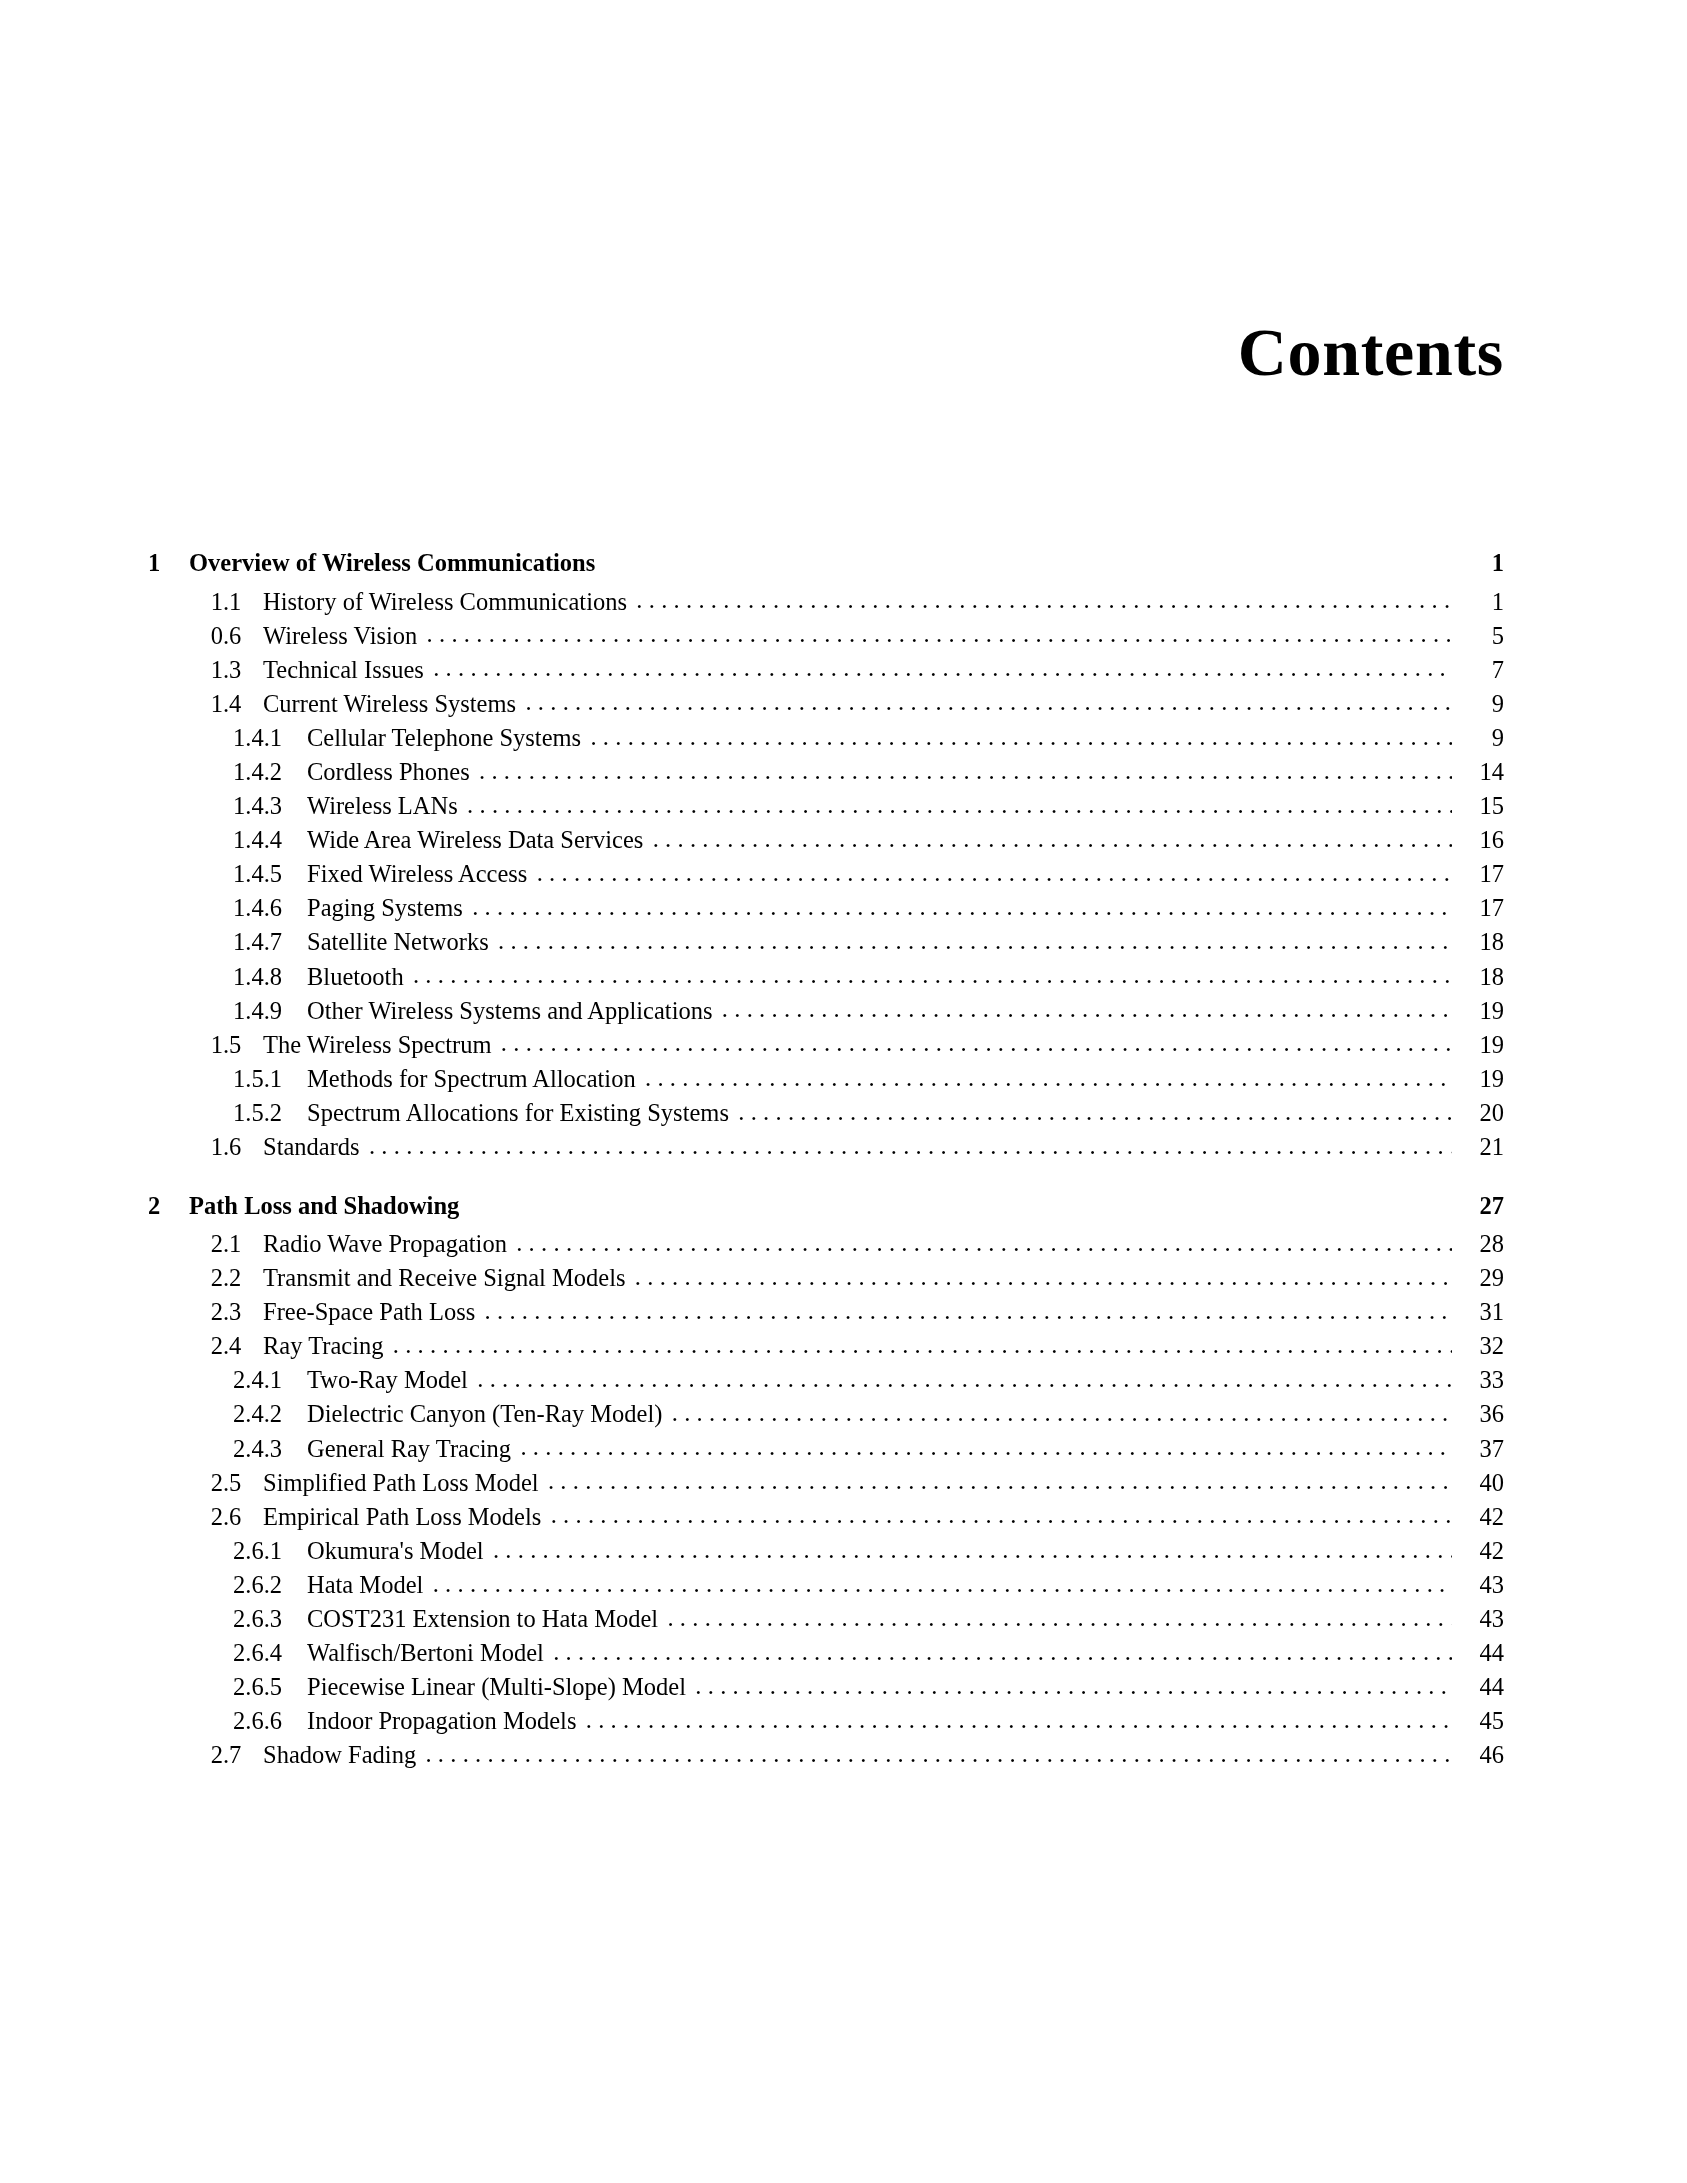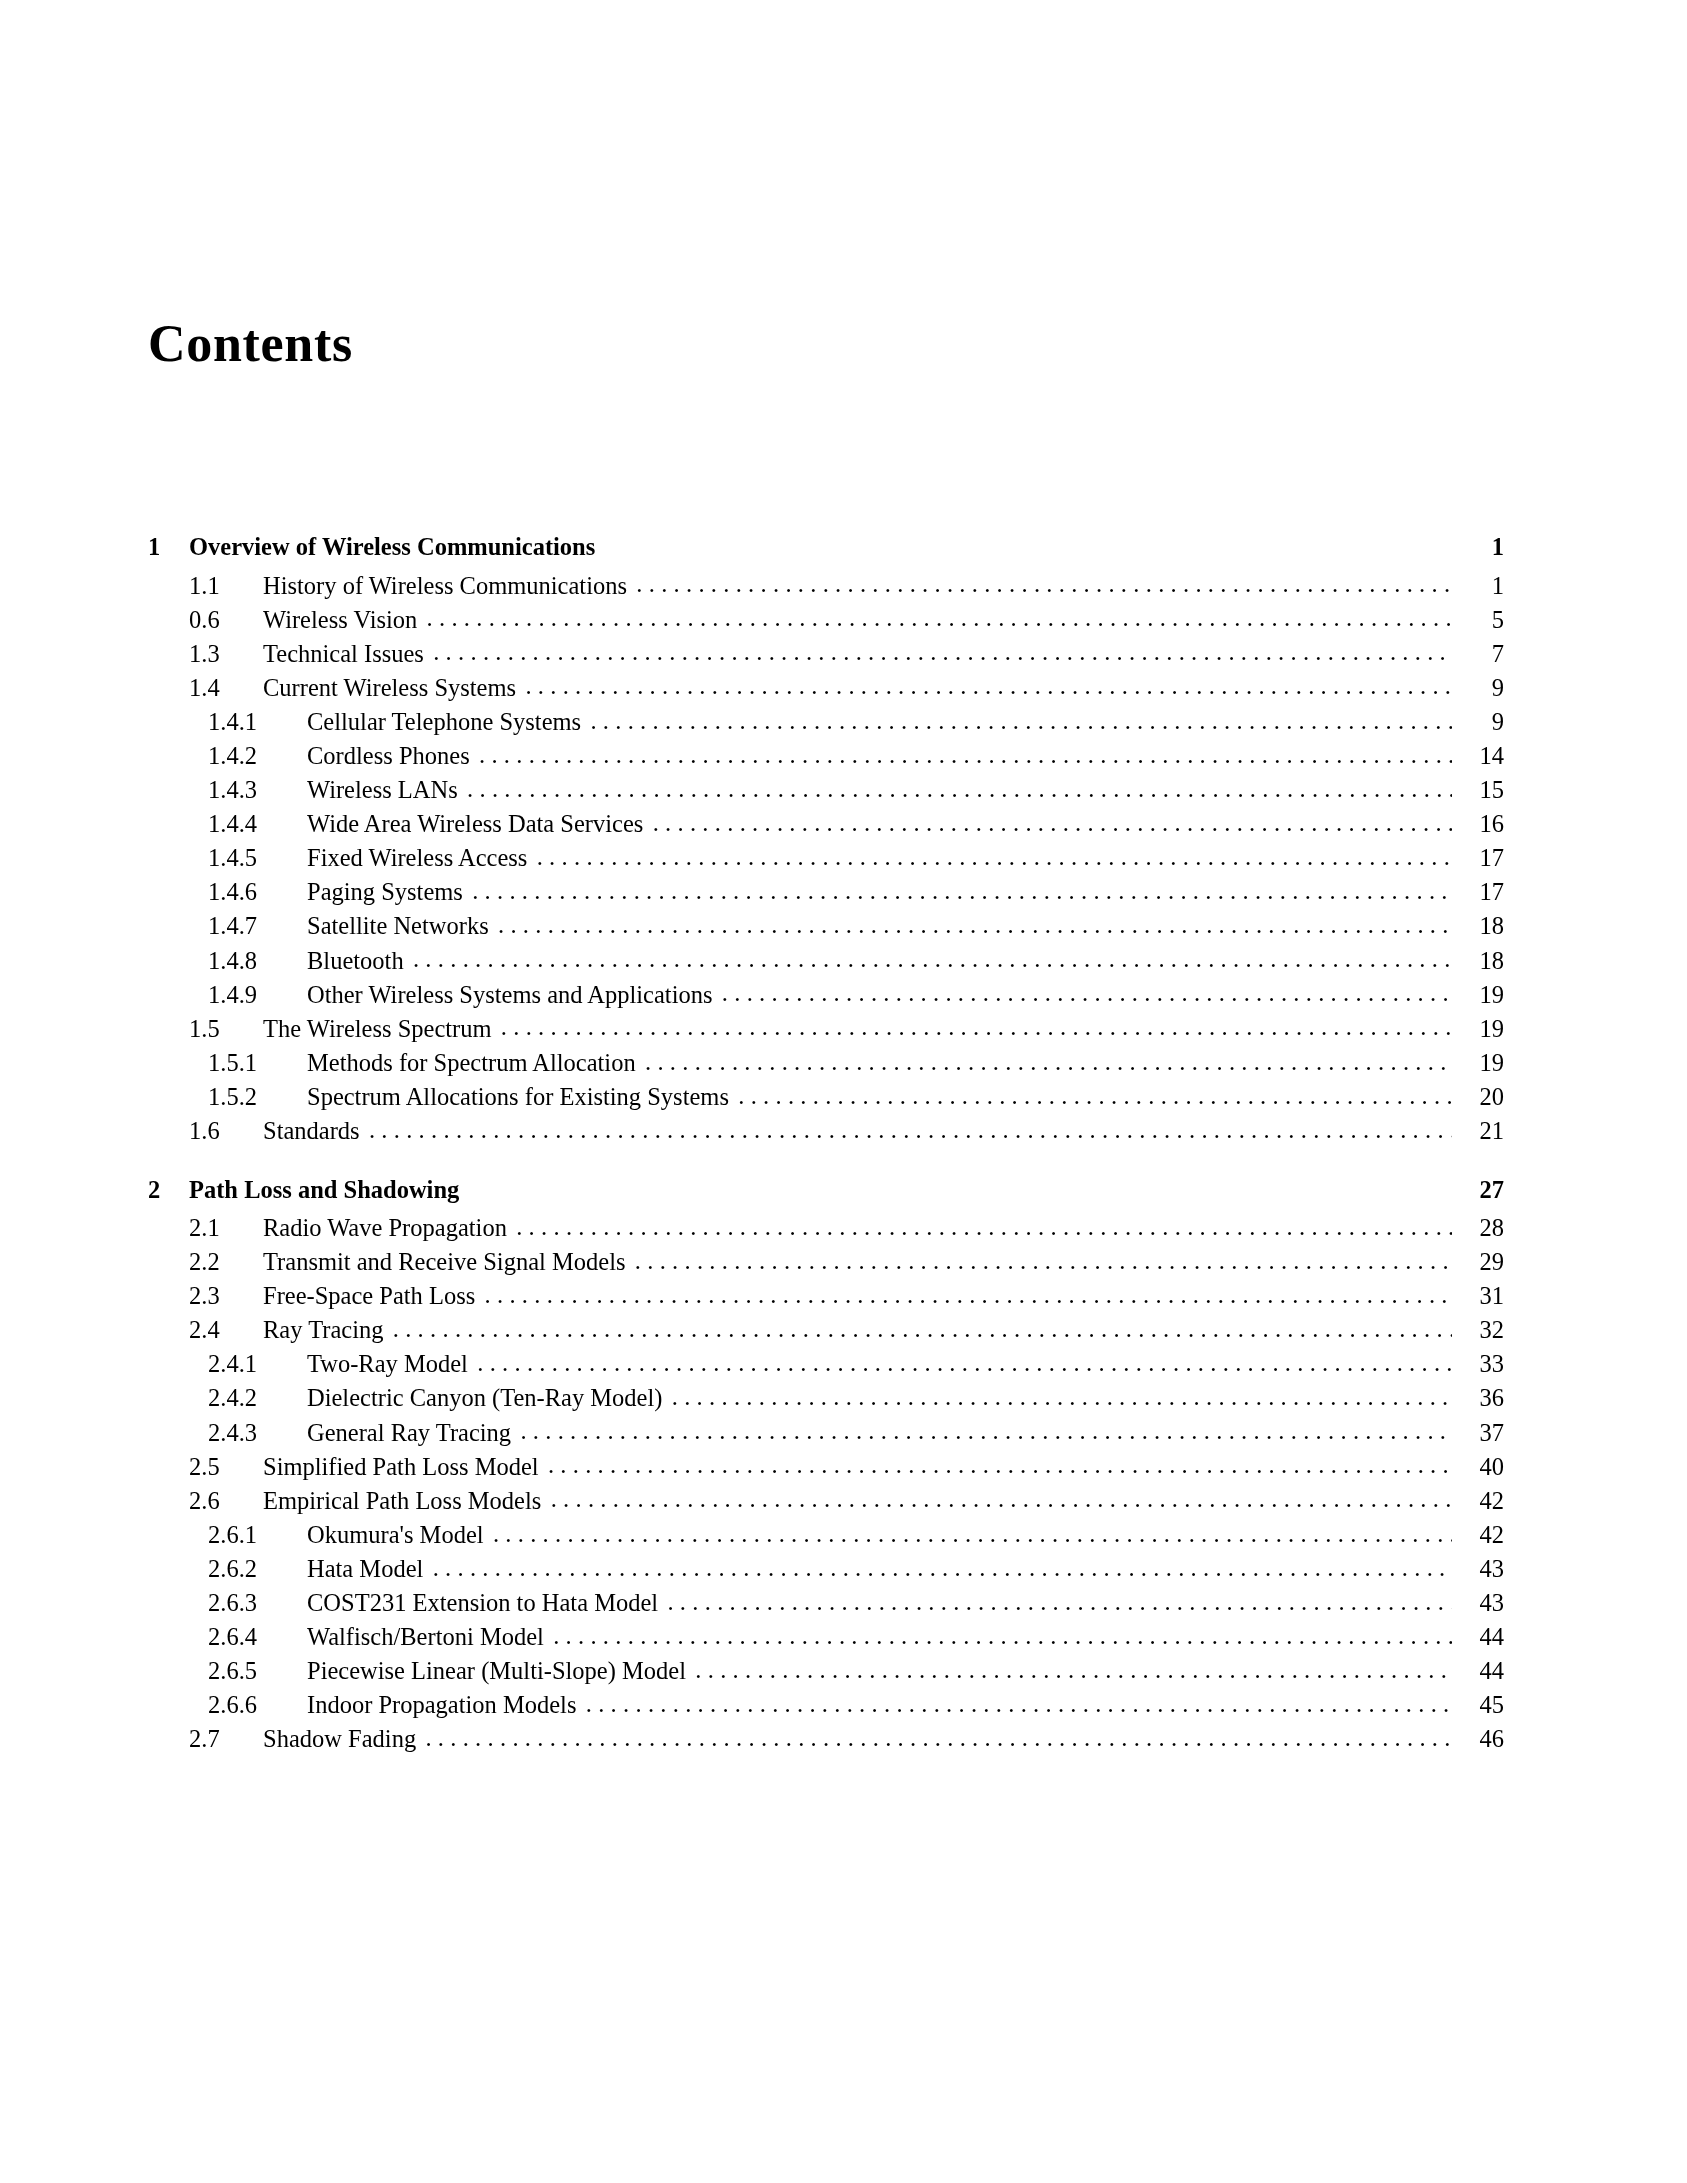--- a/index.html
+++ b/index.html
@@ -17,43 +17,44 @@
     box-sizing: border-box;
   }
   .content-area {
     position: absolute;
     left: 148px;
     top: 318px;
     width: 1356px;
   }
   h1.toc-title {
     font-family: "Liberation Serif", serif;
-    font-size: 52px;
+    font-size: 68px;
     font-weight: bold;
     letter-spacing: 0.7px;
     margin: 0 0 165px 0;
     line-height: 1;
+    text-align: right;
   }
   .toc {
     font-size: 24.5px;
     line-height: 1.0;
   }
   .chapter-block {
     margin-bottom: 34px;
   }
   .row {
     display: flex;
     align-items: baseline;
     width: 100%;
     margin-bottom: 9.6px;
     white-space: nowrap;
   }
   .row .num {
     flex: 0 0 auto;
-    text-align: left;
+    text-align: center;
   }
   .row .label {
     flex: 0 0 auto;
     padding-right: 9.3px;
   }
   .row .dots {
     flex: 1 1 auto;
     overflow: hidden;
     white-space: nowrap;
     letter-spacing: 6.3px;

